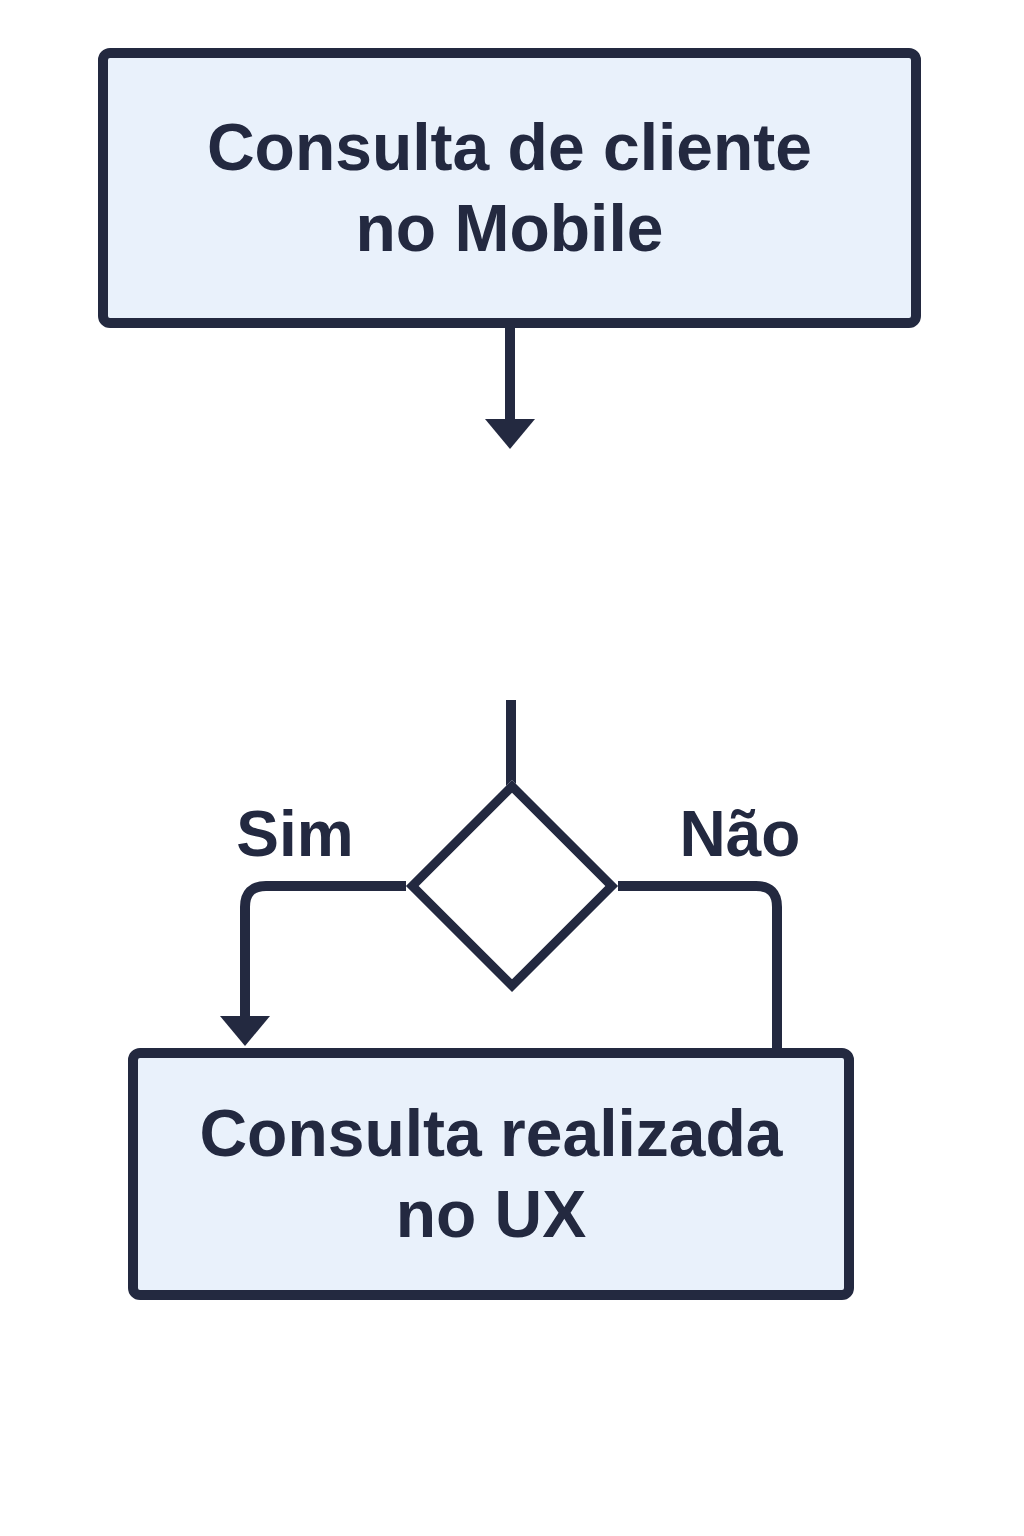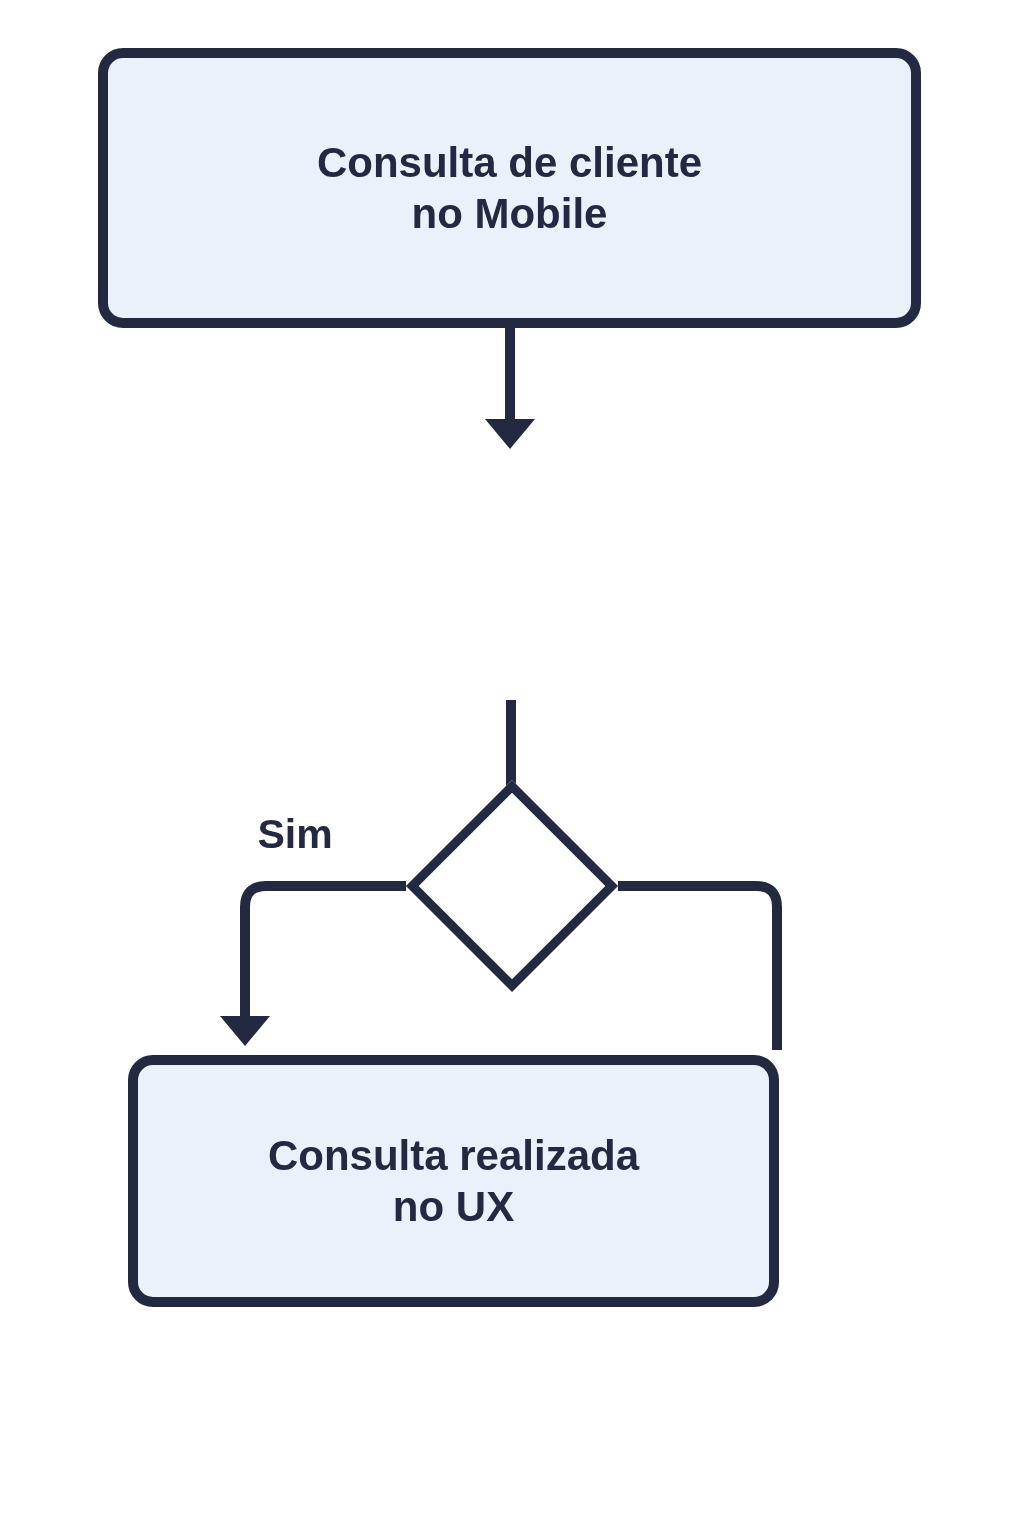--- a/index.html
+++ b/index.html
@@ -23,26 +23,26 @@
     position:absolute;
     display:flex;align-items:center;justify-content:center;
     border:10px solid var(--stroke);
     color:var(--text);
     font-weight:bold;
     text-align:center;
     white-space:pre-line;
   }
   .rect-node{
     background:var(--node-fill);
-    border-radius:25px;
-    font-size:42px;
+    border-radius:12px;
+    font-size:66px;
     line-height:1.22;
   }
   .node-start{left:98px;top:48px;width:823px;height:280px;}
-  .node-end{left:128px;top:1048px;width:651px;height:252px;margin-top:7px;}
+  .node-end{left:128px;top:1048px;width:726px;height:252px;}
 
   .node-decision{
     left:277px;top:450px;width:470px;height:256px;
     background:var(--shape-fill);
     border-radius:50%;
     font-size:62px;
     line-height:1.2;
   }
 
   .diamond{
@@ -51,21 +51,21 @@
     background:var(--shape-fill);
     border:9px solid var(--stroke);
     transform:rotate(45deg);
   }
 
   .edge-label{
     position:absolute;
     width:220px;
     color:var(--text);
     font-weight:bold;
-    font-size:41px;
+    font-size:64px;
     line-height:72px;
     text-align:center;
   }
   .edge-label-yes{left:185px;top:798px;}
   .edge-label-no{left:630px;top:798px;}
 </style>
 </head>
 <body>
 
 <div class="canvas">
@@ -85,19 +85,20 @@
 
   <div class="node rect-node node-start">
     <span>Consulta de cliente
 no Mobile</span>
   </div>
 
 
   <div class="diamond"></div>
 
   <div class="edge-label edge-label-yes">Sim</div>
+  <div class="edge-label edge-label-no">Não</div>
 
   <div class="node rect-node node-end">
     <span>Consulta realizada
 no UX</span>
   </div>
 
 </div>
 
 </body></html>

